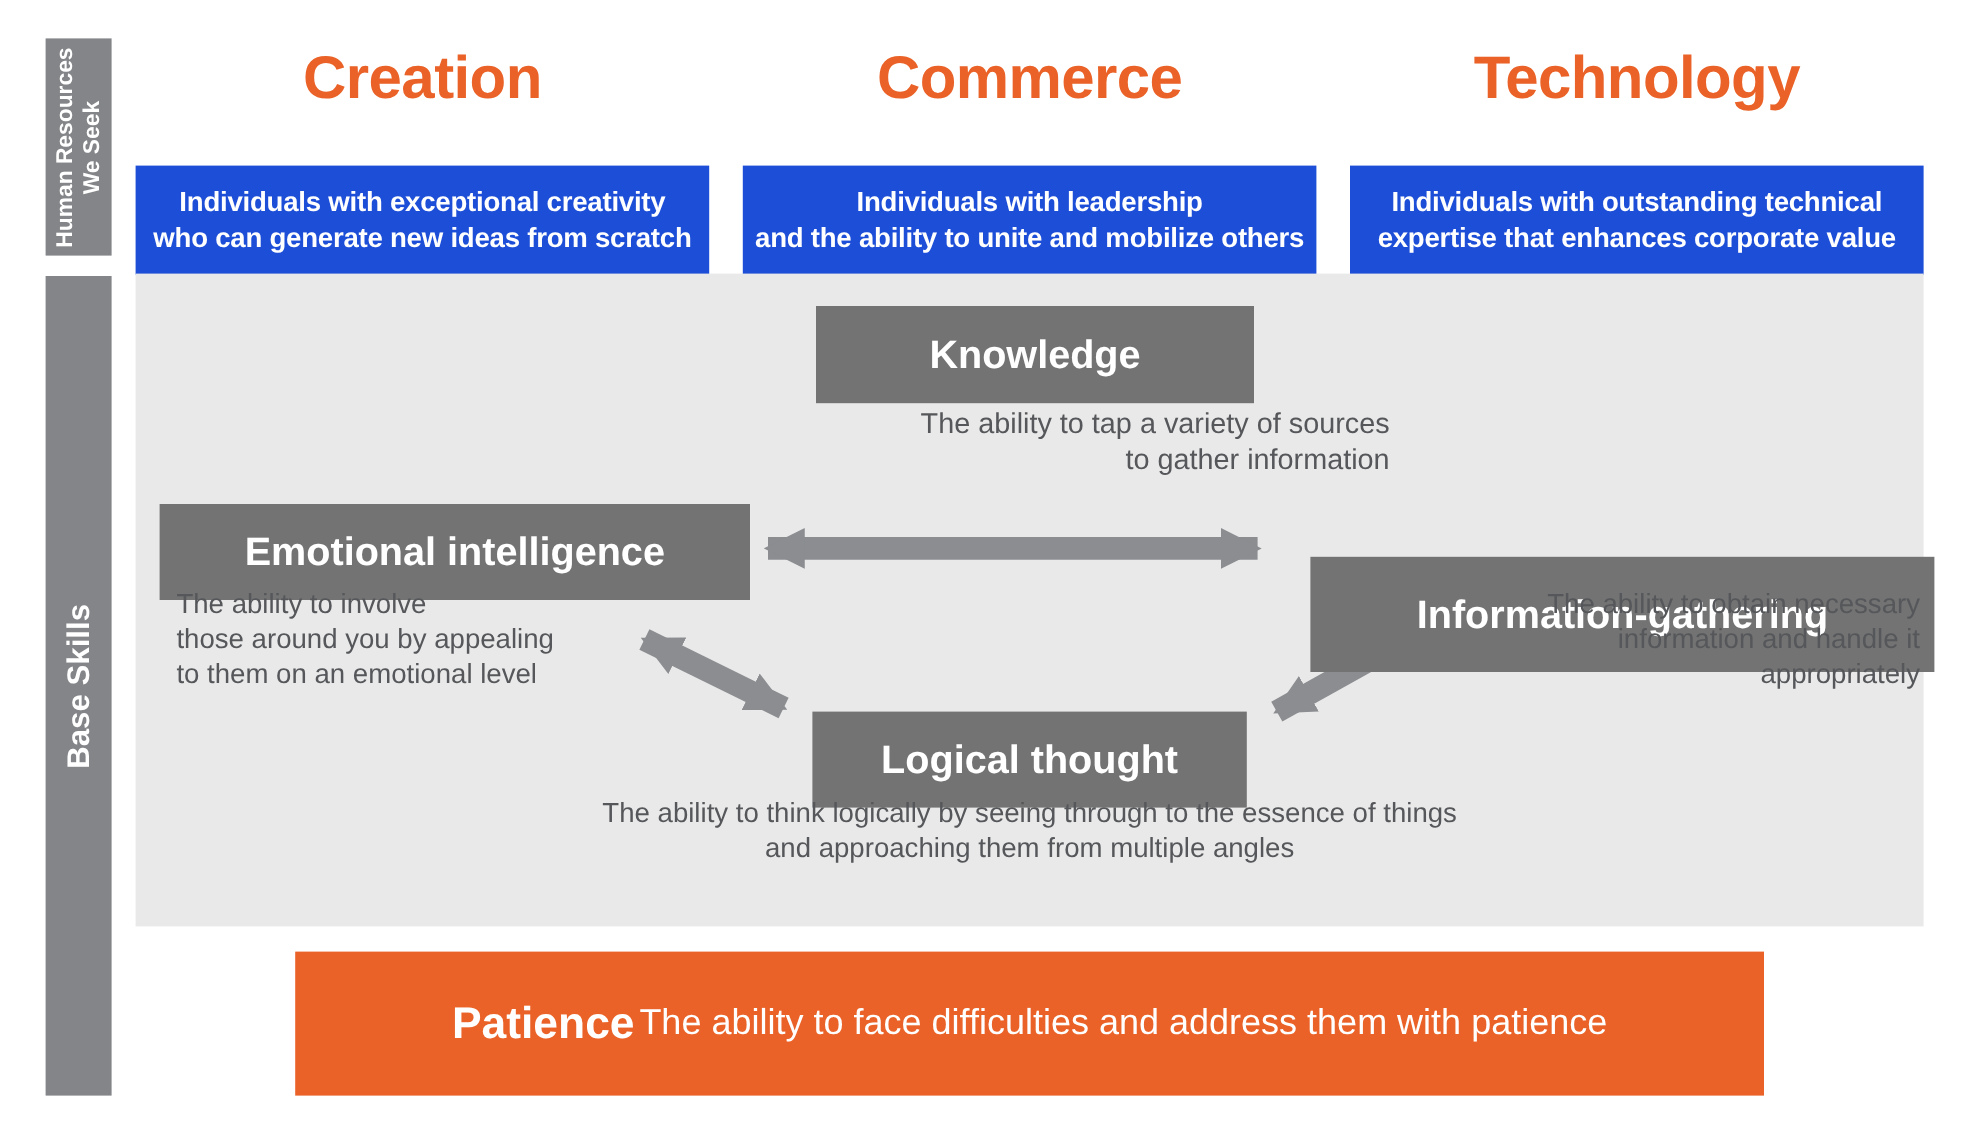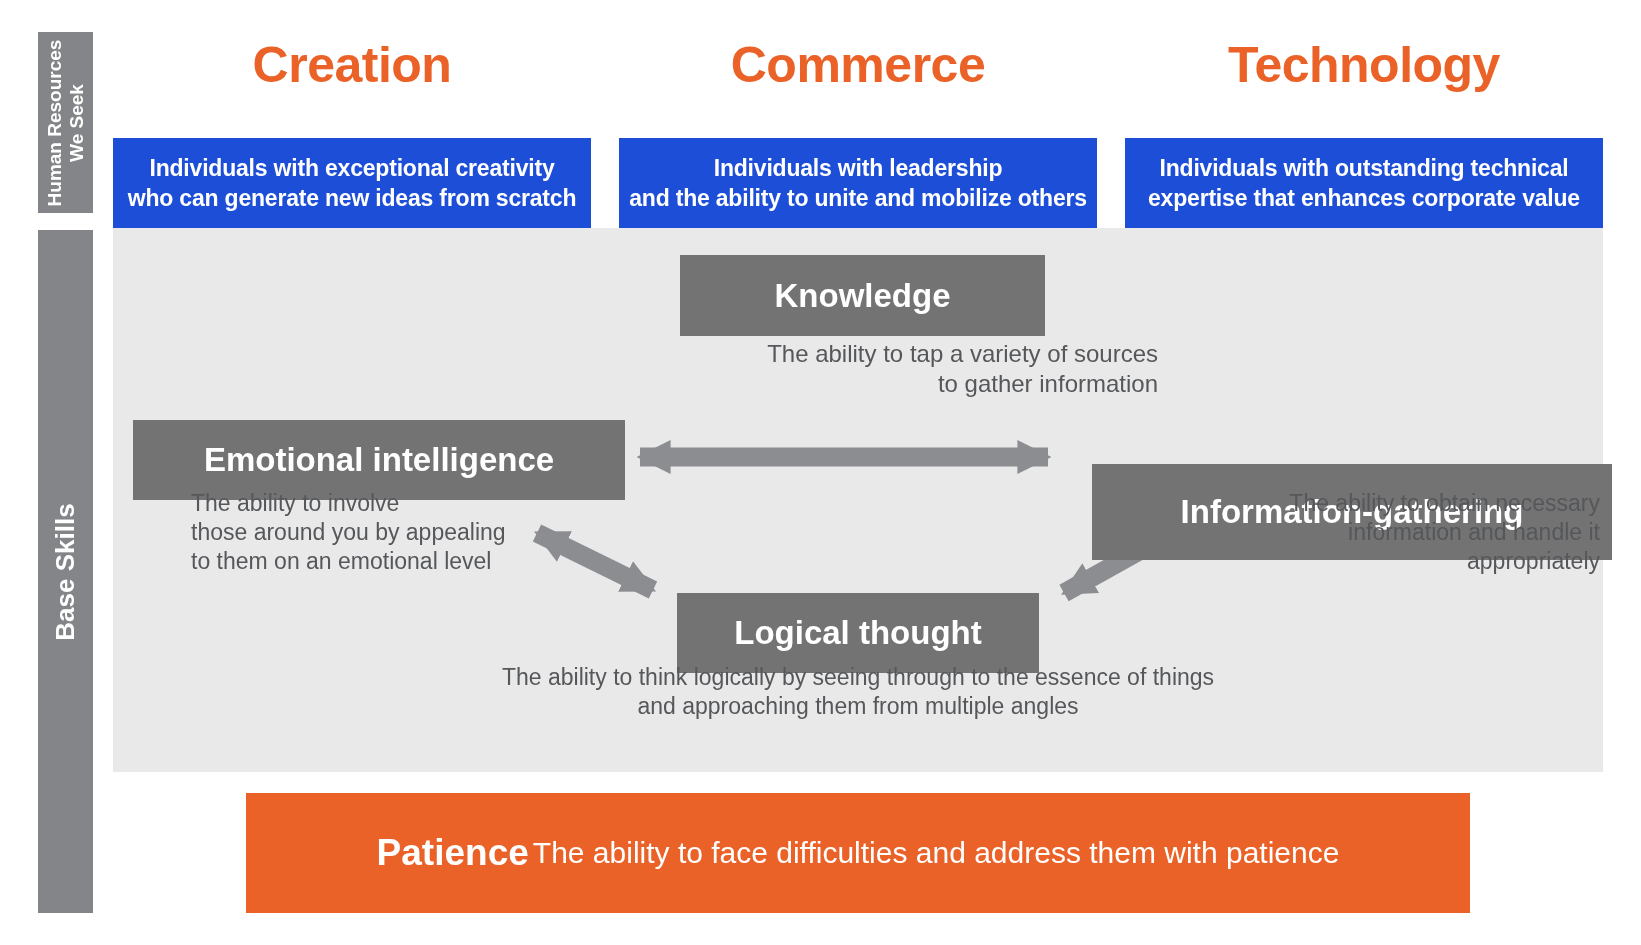--- a/index.html
+++ b/index.html
@@ -61,21 +61,21 @@
   .box-emotional{left:133px;top:420px;width:492px;height:80px;}
   .box-information{left:1092px;top:420px;width:520px;height:96px;margin-top:44px;}
   .box-logical{left:677px;top:593px;width:362px;height:80px;}
 
   .caption{
     position:absolute;
     color:#55575A;font-size:23px;line-height:29px;
     white-space:pre-line;
   }
   .cap-knowledge{left:558px;top:339px;width:600px;text-align:right;font-size:24px;line-height:30px;}
-  .cap-emotional{left:147px;top:489px;width:480px;text-align:left;margin-left:44px;}
+  .cap-emotional{left:147px;top:489px;width:480px;text-align:left;}
   .cap-information{left:1200px;top:489px;width:400px;text-align:right;}
   .cap-logical{left:358px;top:663px;width:1000px;text-align:center;}
 
   
   .arrows{position:absolute;left:0;top:0;pointer-events:none;}
 
   
   .patience{
     position:absolute;left:246px;top:793px;width:1224px;height:120px;
     background:#EA6227;color:#ffffff;

